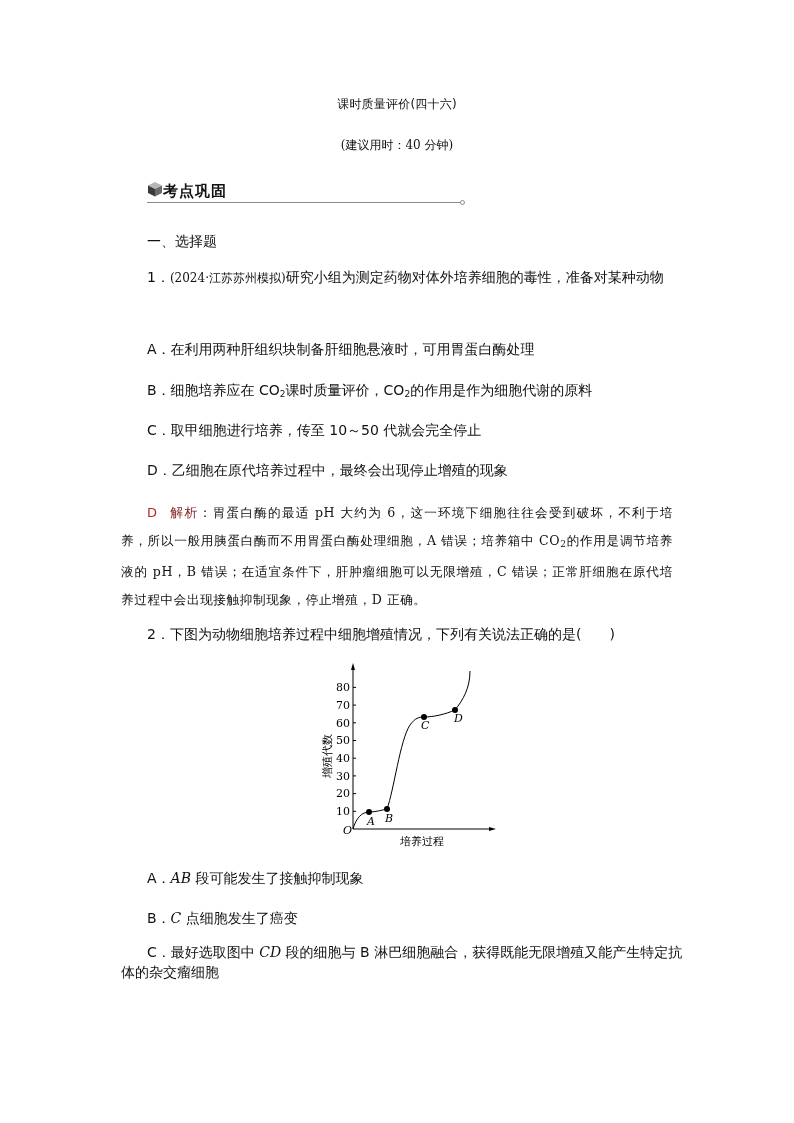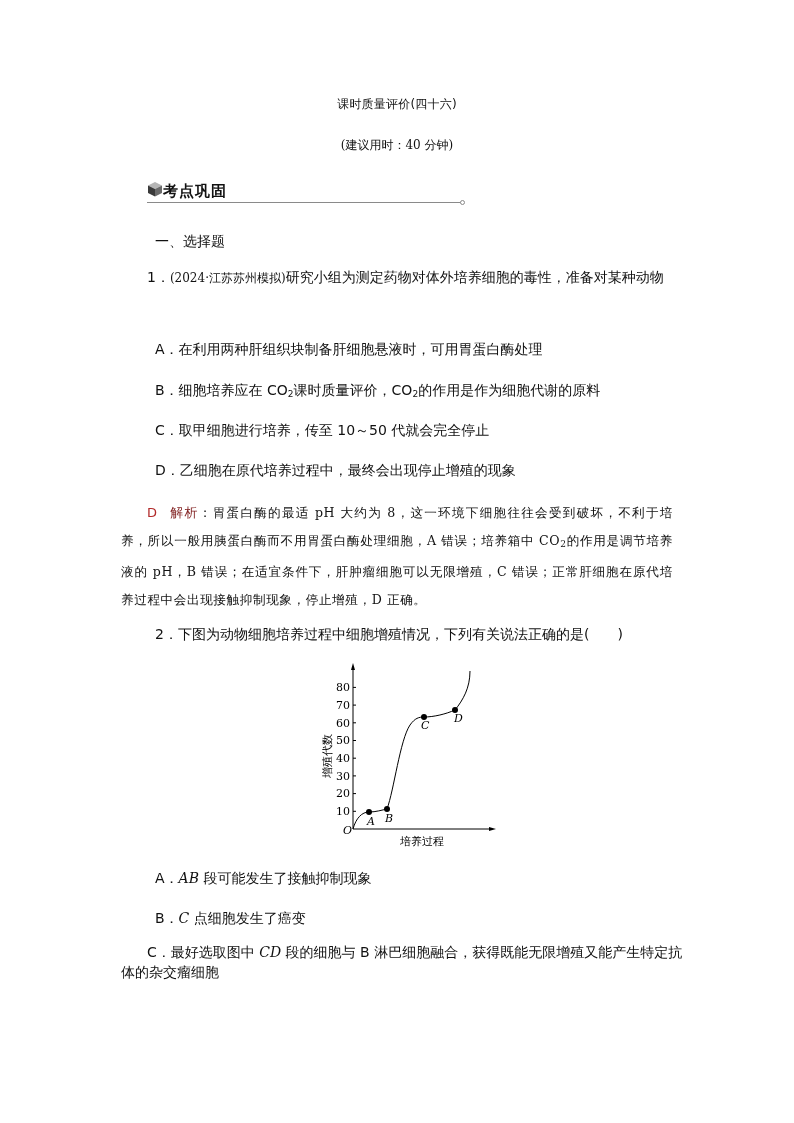--- a/index.html
+++ b/index.html
@@ -5,21 +5,21 @@
   html, body { margin: 0; padding: 0; background: #ffffff; }
   body { width: 794px; height: 1123px; position: relative; overflow: hidden;
          font-family: "DejaVu Sans", "Liberation Sans", sans-serif; color: #111; }
   .abs { position: absolute; }
   .title { left: 0; width: 794px; top: 96px; text-align: center; font-size: 12px; letter-spacing: 0.2px; }
   .subtitle { left: 0; width: 794px; top: 137px; text-align: center; font-size: 12px; font-family: "DejaVu Serif", serif; }
   .section-head { left: 147px; top: 181px; display: flex; align-items: center; }
   .section-head .label { font-size: 15px; font-weight: bold; letter-spacing: 1px; }
   .section-rule { left: 147px; top: 202px; width: 314px; height: 1px; background: #8a8a8a; }
   .section-dot { left: 460px; top: 200px; width: 3px; height: 3px; border: 1px solid #8a8a8a; border-radius: 50%; background: #fff; }
-  .line { left: 121px; width: 552px; font-size: 14px; line-height: 20px; white-space: nowrap; margin-left: 8px; }
+  .line { left: 121px; width: 552px; font-size: 14px; line-height: 20px; white-space: nowrap; }
   .indent { left: 147px; }
   .para { left: 121px; width: 552px; font-size: 14px; line-height: 20px; }
   .para .first { padding-left: 26px; }
   .sol { left: 121px; width: 552px; font-size: 12.6px; line-height: 27.5px; text-align: justify; font-family: "DejaVu Serif", serif; letter-spacing: 0.6px; }
   .ans { color: #b22a2a; font-family: "DejaVu Sans", sans-serif; font-size: 13px; margin-left: 26px; margin-right: 12px; }
   .jx { color: #7f1d1d; font-family: "DejaVu Sans", sans-serif; font-size: 13px; }
   sub { font-size: 9px; vertical-align: -2px; }
   i { font-family: "DejaVu Serif", serif; }
   .chart { left: 300px; top: 660px; width: 220px; height: 195px; }
   .chart text { font-family: "DejaVu Serif", "Liberation Serif", serif; }
@@ -58,21 +58,21 @@
   <span>B．</span><span>细胞培养应在 CO</span><sub>2</sub><span>课时质量评价，CO</span><sub>2</sub><span>的作用是作为细胞代谢的原料</span>
 </div>
 <div class="abs line indent" style="top:420px;">
   <span>C．</span><span>取甲细胞进行培养，传至 10～50 代就会完全停止</span>
 </div>
 <div class="abs line indent" style="top:460px;">
   <span>D．</span><span>乙细胞在原代培养过程中，最终会出现停止增殖的现象</span>
 </div>
 
 <div class="abs sol" style="top:499px;">
-  <span class="ans">D</span><span class="jx">解析</span><span>：胃蛋白酶的最适 pH 大约为 8，这一环境下细胞往往会受到破坏，不利于培养，所以一般用胰蛋白酶而不用胃蛋白酶处理细胞，A 错误；培养箱中 CO</span><sub>2</sub><span>的作用是调节培养液的 pH，B 错误；在适宜条件下，肝肿瘤细胞可以无限增殖，C 错误；正常肝细胞在原代培养过程中会出现接触抑制现象，停止增殖，D 正确。</span>
+  <span class="ans">D</span><span class="jx">解析</span><span>：胃蛋白酶的最适 pH 大约为 6，这一环境下细胞往往会受到破坏，不利于培养，所以一般用胰蛋白酶而不用胃蛋白酶处理细胞，A 错误；培养箱中 CO</span><sub>2</sub><span>的作用是调节培养液的 pH，B 错误；在适宜条件下，肝肿瘤细胞可以无限增殖，C 错误；正常肝细胞在原代培养过程中会出现接触抑制现象，停止增殖，D 正确。</span>
 </div>
 
 <div class="abs line indent" style="top:624px;">
   <span>2．</span><span>下图为动物细胞培养过程中细胞增殖情况，下列有关说法正确的是(　　)</span>
 </div>
 
 <div class="abs chart">
   <svg width="220" height="195" viewBox="300 660 220 195">
 
     <line x1="353" y1="829" x2="353" y2="667" stroke="#000" stroke-width="1"></line>

